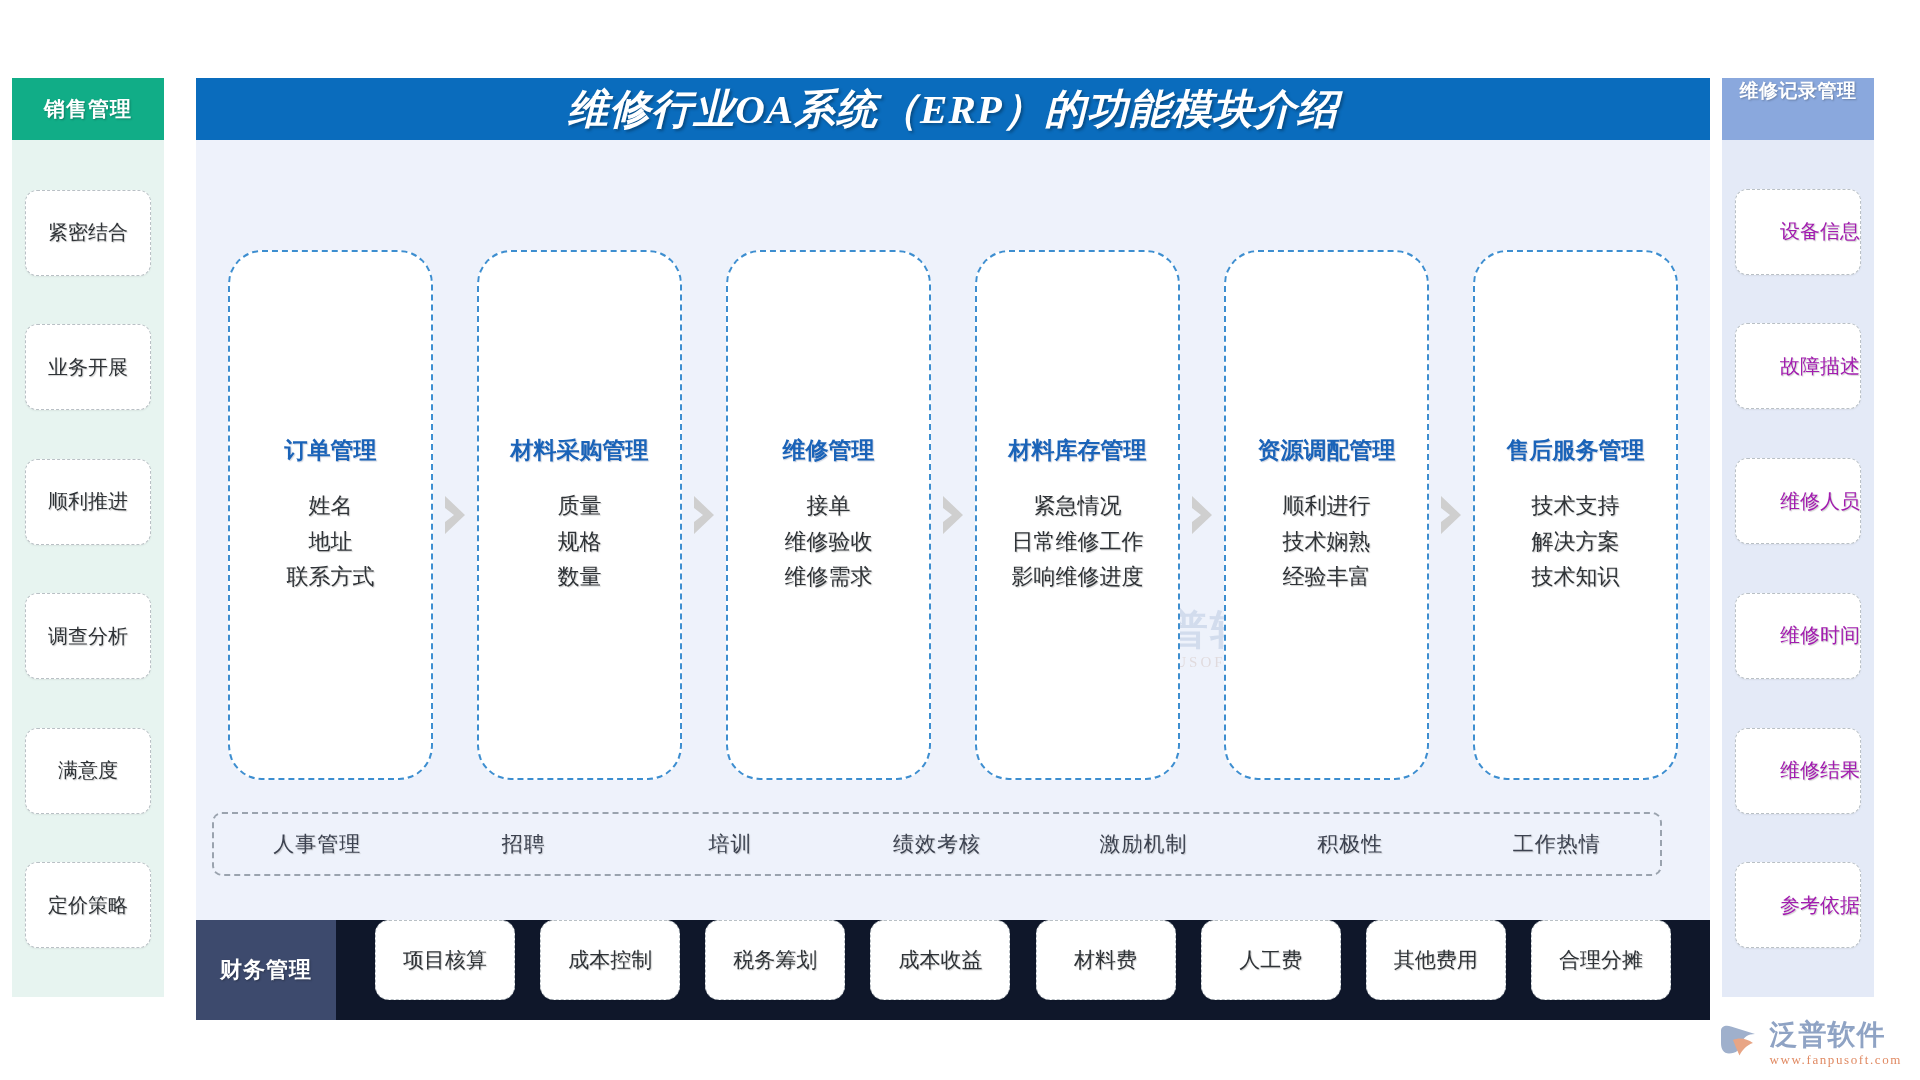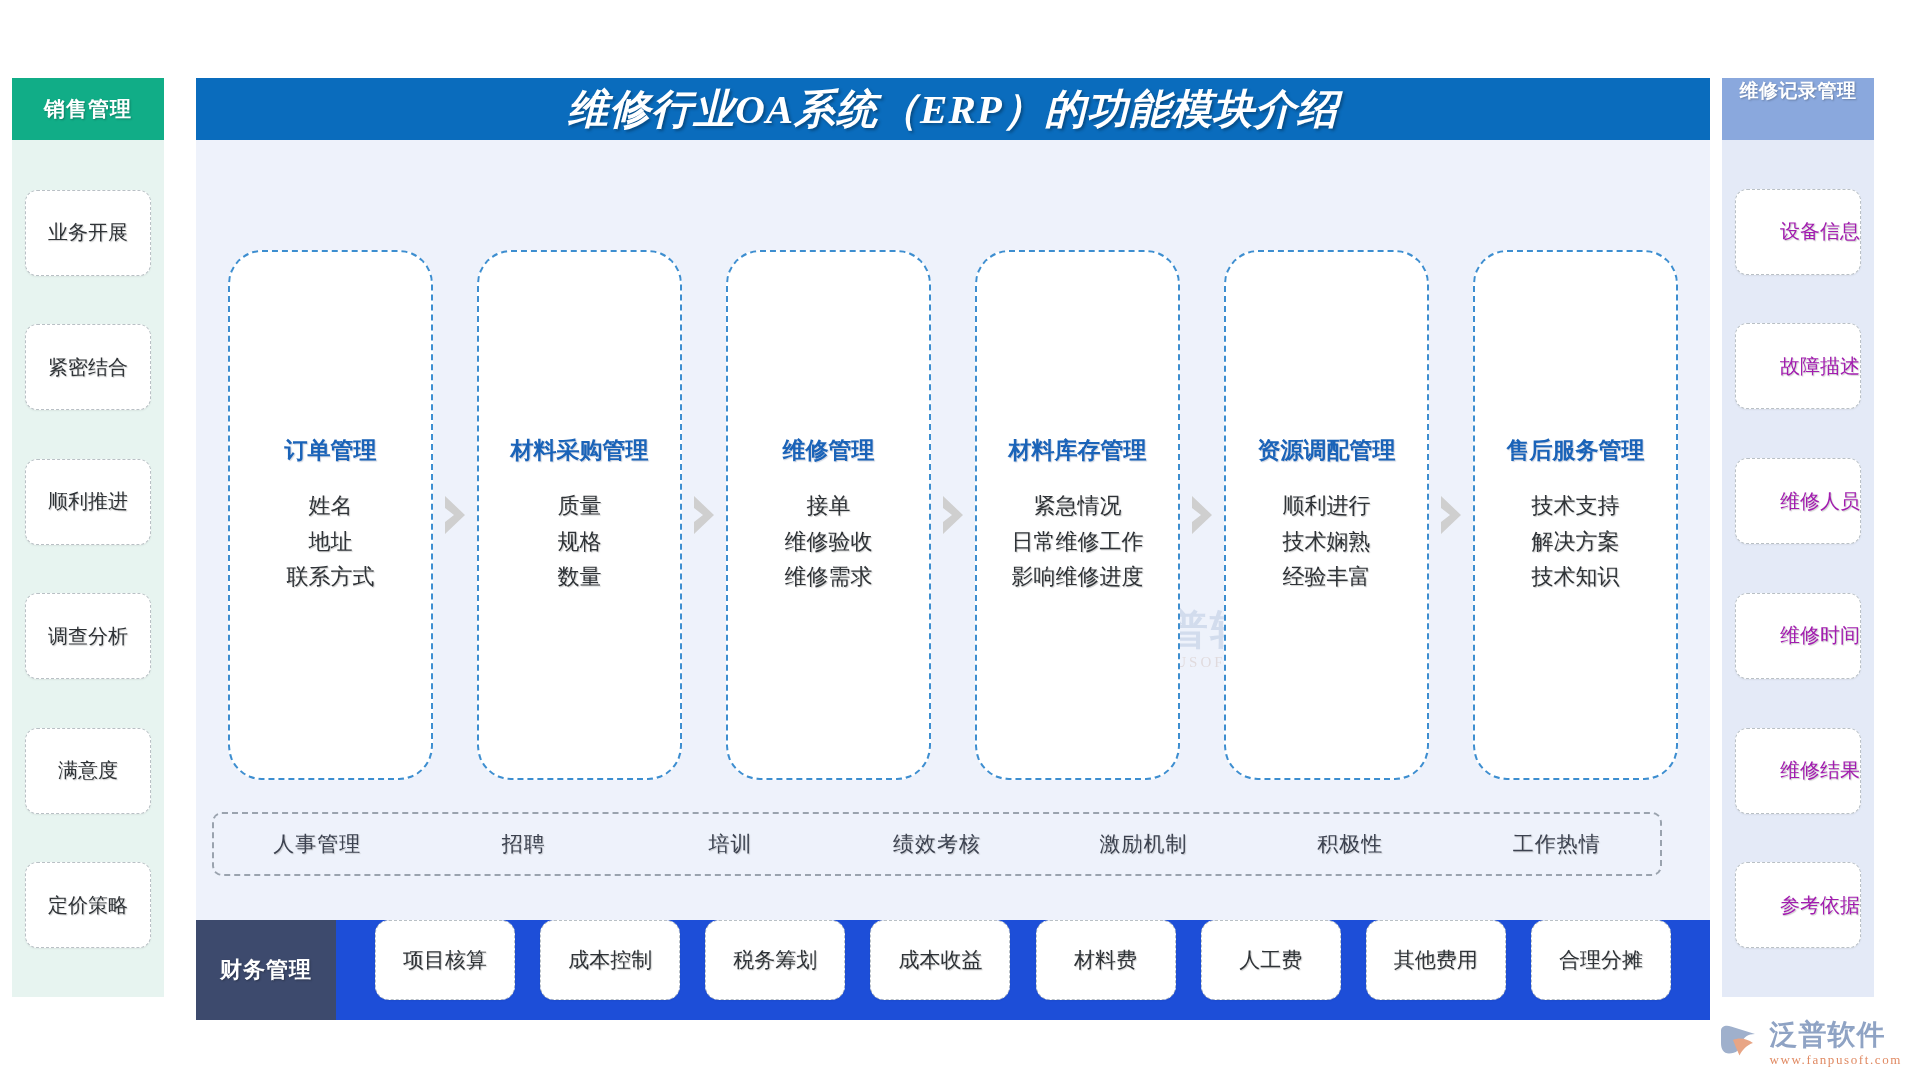--- a/index.html
+++ b/index.html
@@ -241,21 +241,21 @@
     text-shadow: 1px 1px 1px rgba(140,140,140,.4);
   }
 
   
   .fin-strip {
     position: absolute;
     left: 0px;
     top: 780px;
     width: 1514px;
     height: 100px;
-    background: #1d4ed8;
+    background: #0f172a;
     display: flex;
     align-items: center;
     box-sizing: border-box;
   }
   .fin-label {
     width: 140px;
     height: 100px;
     flex: none;
     background: #3d4a6d;
     color: #ffffff;
@@ -309,24 +309,24 @@
 <body>
 
 <div class="board">
 
   <div class="left-col">
     <div class="left-head">
       <span>销售管理</span>
     </div>
     <div class="left-body">
       <div class="left-chip">
+        <span>紧密结合</span>
+      </div>
+      <div class="left-chip">
         <span>业务开展</span>
-      </div>
-      <div class="left-chip">
-        <span>紧密结合</span>
       </div>
       <div class="left-chip">
         <span>顺利推进</span>
       </div>
       <div class="left-chip">
         <span>调查分析</span>
       </div>
       <div class="left-chip">
         <span>满意度</span>
       </div>

